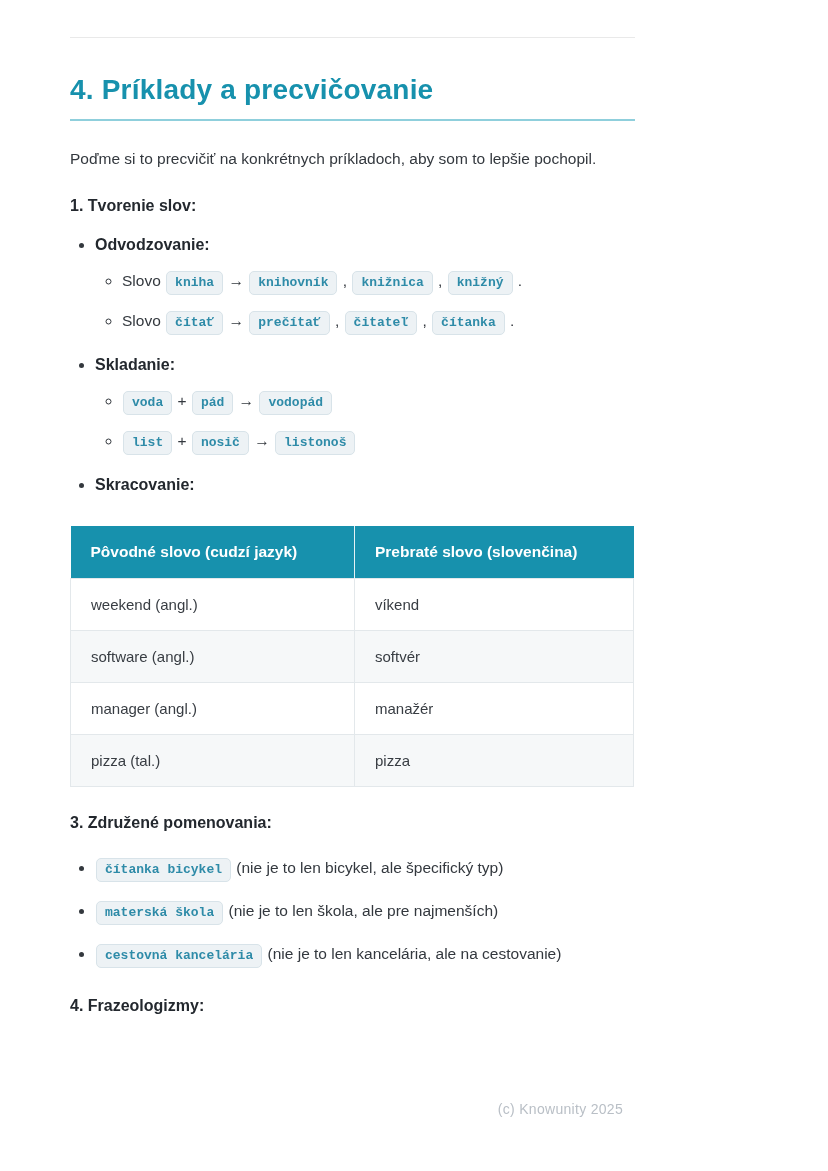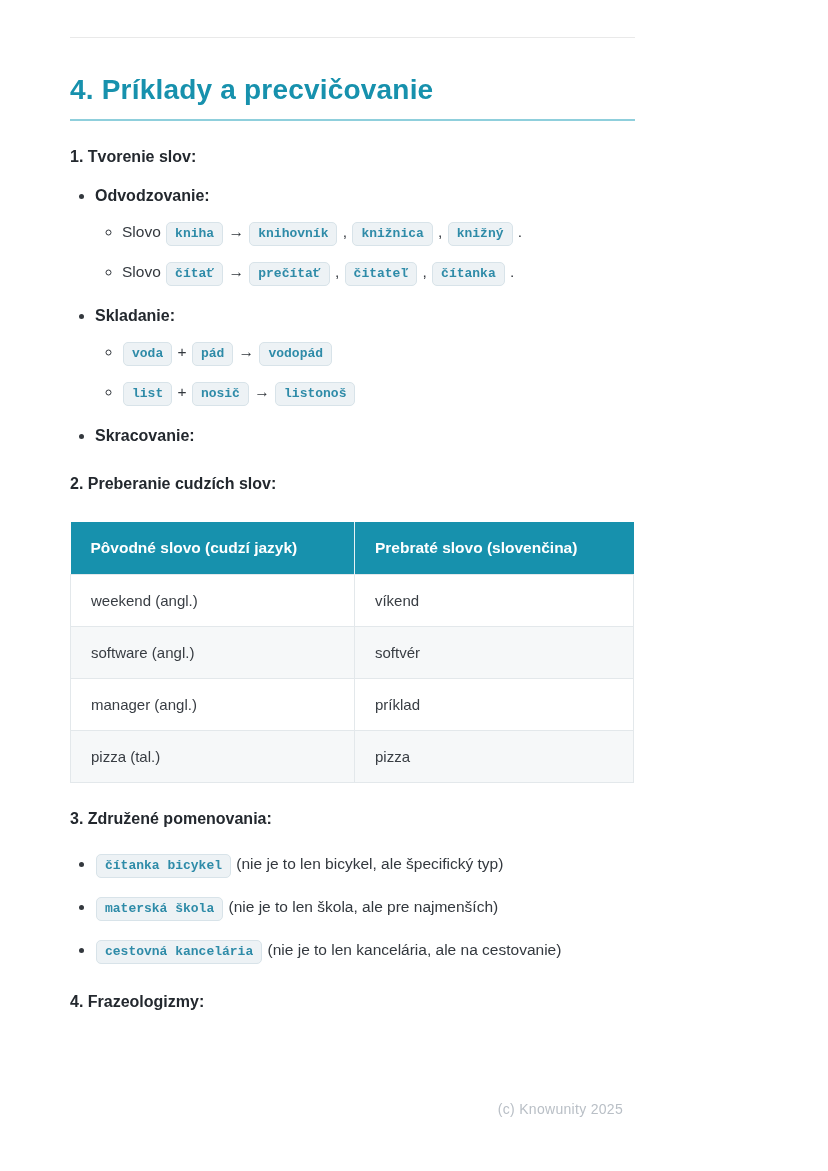--- a/index.html
+++ b/index.html
@@ -152,20 +152,21 @@
 <div class="page">
 
   <div class="scroll-strip"></div>
 
   <div class="content">
 
     <div class="top-divider"></div>
 
     <h1 class="page-title">4. Príklady a precvičovanie</h1>
 
+    <p class="intro">Poďme si to precvičiť na konkrétnych príkladoch, aby som to lepšie pochopil.</p>
 
     <p class="sec">1. Tvorenie slov:</p>
 
     <ul class="top-list">
       <li>
         <span class="group-label">Odvodzovanie:</span>
         <ul class="sub-list">
           <li><span>Slovo </span><span class="badge">kniha</span><span> → </span><span class="badge">knihovník</span><span> , </span><span class="badge">knižnica</span><span> , </span><span class="badge">knižný</span><span> .</span></li>
           <li><span>Slovo </span><span class="badge">čítať</span><span> → </span><span class="badge">prečítať</span><span> , </span><span class="badge">čitateľ</span><span> , </span><span class="badge">čítanka</span><span> .</span></li>
         </ul>
@@ -175,41 +176,40 @@
         <ul class="sub-list">
           <li><span class="badge">voda</span><span> + </span><span class="badge">pád</span><span> → </span><span class="badge">vodopád</span></li>
           <li><span class="badge">list</span><span> + </span><span class="badge">nosič</span><span> → </span><span class="badge">listonoš</span></li>
         </ul>
       </li>
       <li>
         <span class="group-label">Skracovanie:</span>
       </li>
     </ul>
 
-    <p class="sec">2. Preberanie cudzích slov:</p>
 
     <table class="loan-table">
       <thead>
           <tr>
             <th>Pôvodné slovo (cudzí jazyk)</th>
             <th>Prebraté slovo (slovenčina)</th>
           </tr>
         </thead>
       <tbody>
           <tr>
             <td>weekend (angl.)</td>
             <td>víkend</td>
           </tr>
           <tr>
             <td>software (angl.)</td>
             <td>softvér</td>
           </tr>
           <tr>
             <td>manager (angl.)</td>
-            <td>príklad</td>
+            <td>manažér</td>
           </tr>
           <tr>
             <td>pizza (tal.)</td>
             <td>pizza</td>
           </tr>
         </tbody>
     </table>
 
     <p class="sec">3. Združené pomenovania:</p>
 

